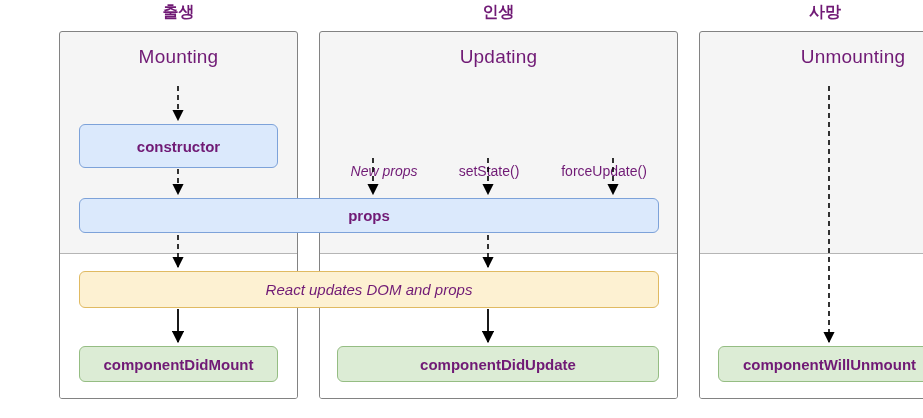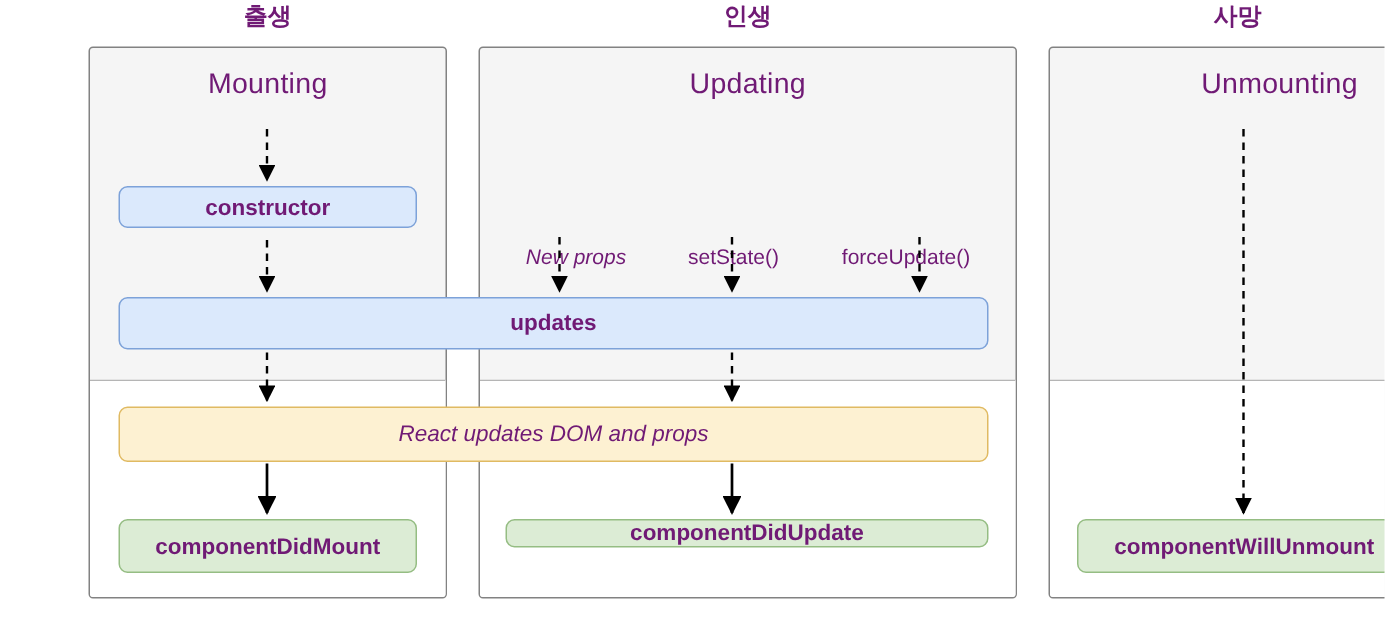--- a/index.html
+++ b/index.html
@@ -43,25 +43,25 @@
   
   .box {
     position:absolute; box-sizing:border-box; z-index:4;
     display:flex; align-items:center; justify-content:center;
     border-radius:6px; font-size:15px; font-weight:700; white-space:nowrap;
   }
   .box.blue   { background:#dbe9fc; border:1.5px solid #7da2d9; }
   .box.yellow { background:#fdf1d2; border:1.5px solid #e0ba62; font-weight:400; font-style:italic; }
   .box.green  { background:#dcecd5; border:1.5px solid #95bd83; }
 
-  .b-constructor  { left:31px;  top:124px; width:199px; height:28px; }
+  .b-constructor  { left:31px;  top:124px; width:199px; height:44px; }
   .b-render       { left:31px;  top:198px; width:580px; height:35px; }
   .b-react-updates{ left:31px;  top:271px; width:580px; height:37px; }
   .b-did-mount    { left:31px;  top:346px; width:199px; height:36px; }
-  .b-did-update   { left:289px; top:346px; width:322px; height:19px; }
+  .b-did-update   { left:289px; top:346px; width:322px; height:36px; }
   .b-will-unmount { left:670px; top:346px; width:223px; height:36px; }
 </style>
 </head>
 <body>
 
 <div class="canvas">
 
   <div class="col-header" style="left:11px; width:239px;">출생</div>
   <div class="col-header" style="left:271px; width:359px;">인생</div>
   <div class="col-header" style="left:647px; width:260px;">사망</div>
@@ -98,19 +98,19 @@
     <line x1="565" y1="158" x2="565" y2="194" stroke="#000" stroke-width="1.6" stroke-dasharray="5 4" marker-end="url(#ah)"></line>
     <line x1="130" y1="235" x2="130" y2="267" stroke="#000" stroke-width="1.6" stroke-dasharray="5 4" marker-end="url(#ah)"></line>
     <line x1="440" y1="235" x2="440" y2="267" stroke="#000" stroke-width="1.6" stroke-dasharray="5 4" marker-end="url(#ah)"></line>
     <line x1="781" y1="86" x2="781" y2="342" stroke="#000" stroke-width="1.6" stroke-dasharray="5 4" marker-end="url(#ah)"></line>
 
     <line x1="130" y1="309" x2="130" y2="342" stroke="#000" stroke-width="1.8" marker-end="url(#ah)"></line>
     <line x1="440" y1="309" x2="440" y2="342" stroke="#000" stroke-width="1.8" marker-end="url(#ah)"></line>
   </svg>
 
   <div class="box blue b-constructor">constructor</div>
-  <div class="box blue b-render">updates</div>
+  <div class="box blue b-render">props</div>
   <div class="box yellow b-react-updates">React updates DOM and props</div>
   <div class="box green b-did-mount">componentDidMount</div>
   <div class="box green b-did-update">componentDidUpdate</div>
   <div class="box green b-will-unmount">componentWillUnmount</div>
 
 </div>
 
 </body></html>

